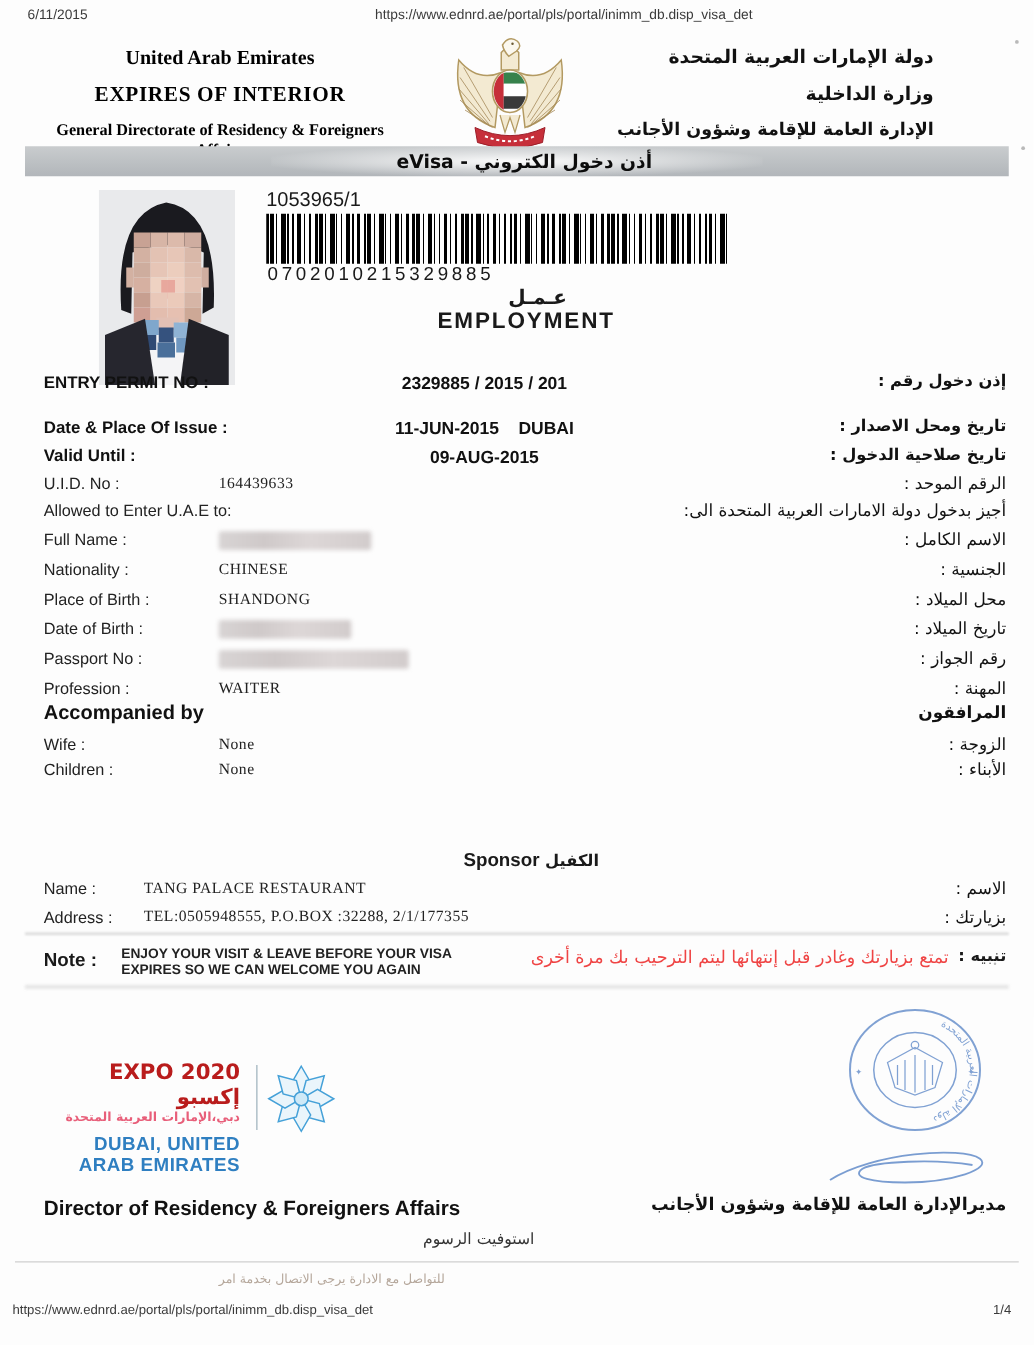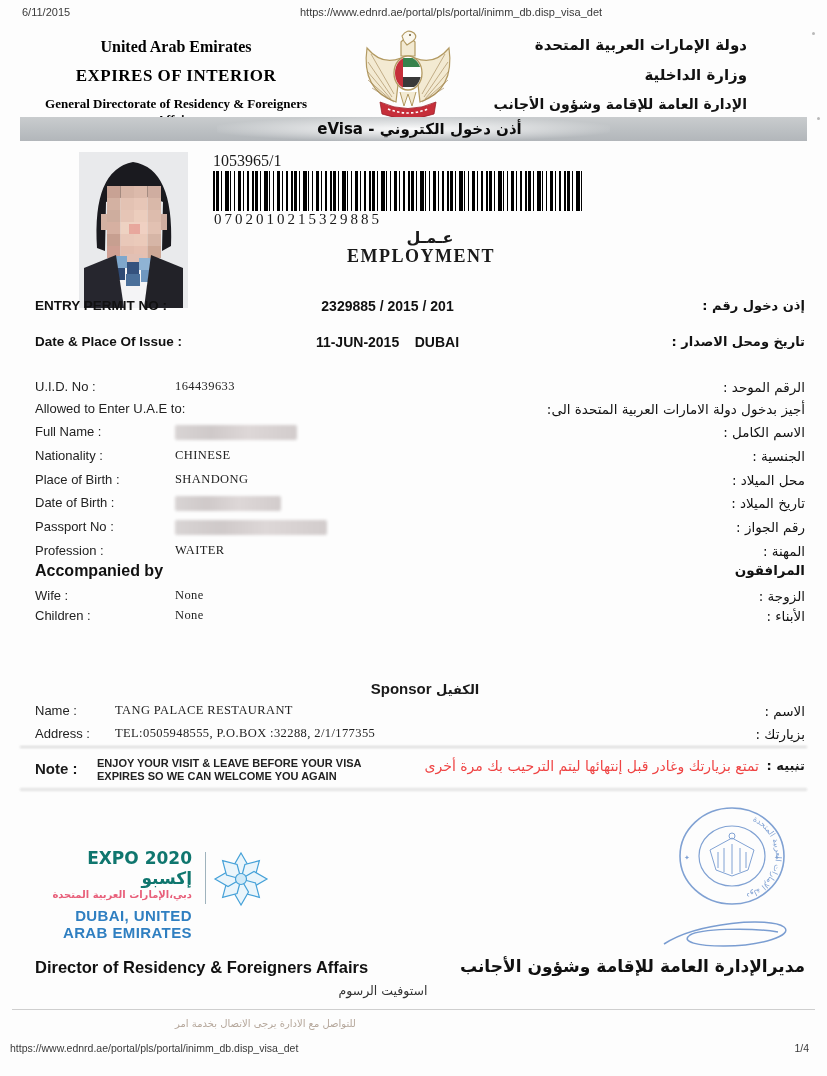--- a/index.html
+++ b/index.html
@@ -1,21 +1,21 @@
 <!DOCTYPE html>
 <html><head>
 <meta charset="utf-8">
 <style>
   html,body{margin:0;padding:0;background:#ffffff;}
   .page{position:relative;width:827px;height:1076px;background:#fdfdfd;overflow:hidden;
         font-family:"Liberation Sans",sans-serif;color:#1a1a1a;}
   .abs{position:absolute;}
   .ar{font-family:"DejaVu Sans",sans-serif;direction:rtl;unicode-bidi:plaintext;}
   .b{font-weight:bold;}
-  .serif{font-family:Liberation Serif, serif;}
+  .serif{font-family:Liberation Sans, sans-serif;}
   
   .printtxt{font-size:11px;color:#3a3a3a;}
   
   .lh-en{left:25px;width:270px;text-align:center;font-family:"Liberation Serif",serif;font-weight:bold;color:#000000;margin-left:16px;}
   .lh-ar{left:480px;width:267px;text-align:right;font-weight:bold;color:#111;}
   
   .banner{left:20px;top:117px;width:787px;height:24px;
      background:linear-gradient(180deg,#c9ccce 0%,#bcc0c3 55%,#b2b6ba 100%);}
   .banner .glow{position:absolute;left:25%;right:25%;top:0;bottom:0;
      background:radial-gradient(ellipse at center,rgba(255,255,255,.95) 0%,rgba(255,255,255,0) 75%);}
@@ -148,20 +148,25 @@
   <div class="frow boldrow" style="top:298px">
     <span class="flabel">ENTRY PERMIT NO :</span>
     <span class="fvalc">2329885 / 2015 / 201</span>
     <span class="farr ar">إذن دخول رقم :</span>
   </div>
   <div class="frow boldrow" style="top:334px">
     <span class="flabel">Date &amp; Place Of Issue :</span>
     <span class="fvalc">11-JUN-2015    DUBAI</span>
     <span class="farr ar">تاريخ ومحل الاصدار :</span>
   </div>
+  <div class="frow boldrow" style="top:357px">
+    <span class="flabel">Valid Until :</span>
+    <span class="fvalc">09-AUG-2015</span>
+    <span class="farr ar">تاريخ صلاحية الدخول :</span>
+  </div>
   <div class="frow" style="top:379px">
     <span class="flabel">U.I.D. No :</span>
     <span class="fval">164439633</span>
     <span class="farr ar">الرقم الموحد :</span>
   </div>
   <div class="frow" style="top:401px">
     <span class="flabel">Allowed to Enter U.A.E to:</span>
     <span class="farr ar">أجيز بدخول دولة الامارات العربية المتحدة الى:</span>
   </div>
   <div class="frow" style="top:424px">
@@ -228,21 +233,21 @@
   <div class="abs b" style="left:35px;top:760px;font-size:15px;">Note :</div>
   <div class="abs" style="left:97px;top:757px;width:300px;">
     <div class="b" style="font-size:11px;line-height:13px;color:#222;">ENJOY YOUR VISIT &amp; LEAVE BEFORE YOUR VISA</div>
     <div class="b" style="font-size:11px;line-height:13px;color:#222;">EXPIRES SO WE CAN WELCOME YOU AGAIN</div>
   </div>
   <div class="abs ar b" style="right:22px;top:758px;font-size:13px;">تنبيه :</div>
   <div class="abs ar" style="right:68px;top:758px;font-size:14px;color:#ef4444;">تمتع بزيارتك وغادر قبل إنتهائها ليتم الترحيب بك مرة أخرى</div>
   <div class="rule" style="left:20px;top:788px;width:787px;height:3px;opacity:.7;filter:blur(1.2px);"></div>
 
   <div class="abs" style="left:40px;top:848px;width:152px;text-align:right;">
-    <div class="b" style="font-size:17px;color:#0f766e;font-family:'DejaVu Sans',sans-serif;">EXPO 2020 إكسبو</div>
+    <div class="b" style="font-size:17px;color:#b91c1c;font-family:'DejaVu Sans',sans-serif;">EXPO 2020 إكسبو</div>
     <div class="ar b" style="font-size:10px;color:#e85f7a;margin-top:1px;">دبي،الإمارات العربية المتحدة</div>
     <div class="b" style="font-size:15px;color:#2f7fc1;letter-spacing:.4px;margin-top:7px;">DUBAI, UNITED ARAB EMIRATES</div>
   </div>
   <div class="rule" style="left:205px;top:852px;width:1px;height:52px;background:#9fb3bd;"></div>
   <div class="abs" style="left:212px;top:850px;">
     <svg width="58" height="58" viewBox="0 0 58 58">
       <g stroke="#45a1d8" stroke-width="1.2" fill="#eaf5fb">
         <g>
             <path d="M29,3 L36.5,16 L29,29 L21.5,16 Z"></path>
           </g>
@@ -291,21 +296,21 @@
       <text x="98" y="56" font-size="7" fill="#6b92cc">✦</text>
     </svg>
   </div>
   <div class="abs" style="left:658px;top:912px;">
     <svg width="142" height="46" viewBox="0 0 142 46">
       <path d="M6,32 C40,10 112,5 126,15 C136,23 104,34 66,34 C40,34 22,30 32,23 C42,17 90,15 120,20" stroke="#6b92cc" stroke-width="1.5" fill="none" opacity=".9"></path>
     </svg>
   </div>
 
   <div class="abs b" style="left:35px;top:958px;font-size:16.5px;color:#111;">Director of Residency &amp; Foreigners Affairs</div>
-  <div class="abs ar b" style="right:22px;top:956px;font-size:17px;color:#111;">مديرالإدارة العامة للإقامة وشؤون الأجانب</div>
+  <div class="abs ar b" style="right:22px;top:956px;font-size:14px;color:#111;">مديرالإدارة العامة للإقامة وشؤون الأجانب</div>
   <div class="abs ar" style="left:303px;top:983px;width:160px;text-align:center;font-size:12.5px;color:#333;">استوفيت الرسوم</div>
 
   <div class="rule" style="left:12px;top:1009px;width:803px;height:1px;background:#cfcfcf;"></div>
   <div class="abs ar" style="left:175px;top:1018px;font-size:10px;color:#b5a79b;">للتواصل مع الادارة يرجى الاتصال بخدمة امر</div>
 
   <div class="abs printtxt" style="left:10px;top:1042px;font-size:10.5px;">https://www.ednrd.ae/portal/pls/portal/inimm_db.disp_visa_det</div>
   <div class="abs printtxt" style="right:18px;top:1042px;font-size:10.5px;">1/4</div>
 
   <div class="speck" style="left:812px;top:32px;"></div>
   <div class="speck" style="left:817px;top:117px;"></div>

